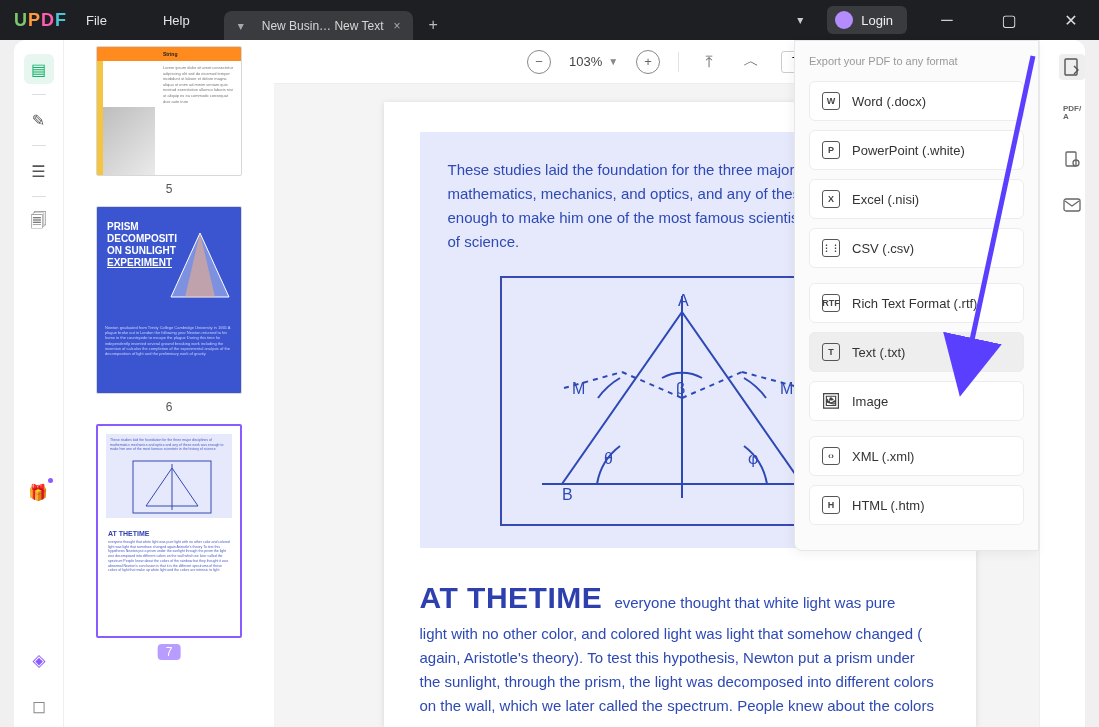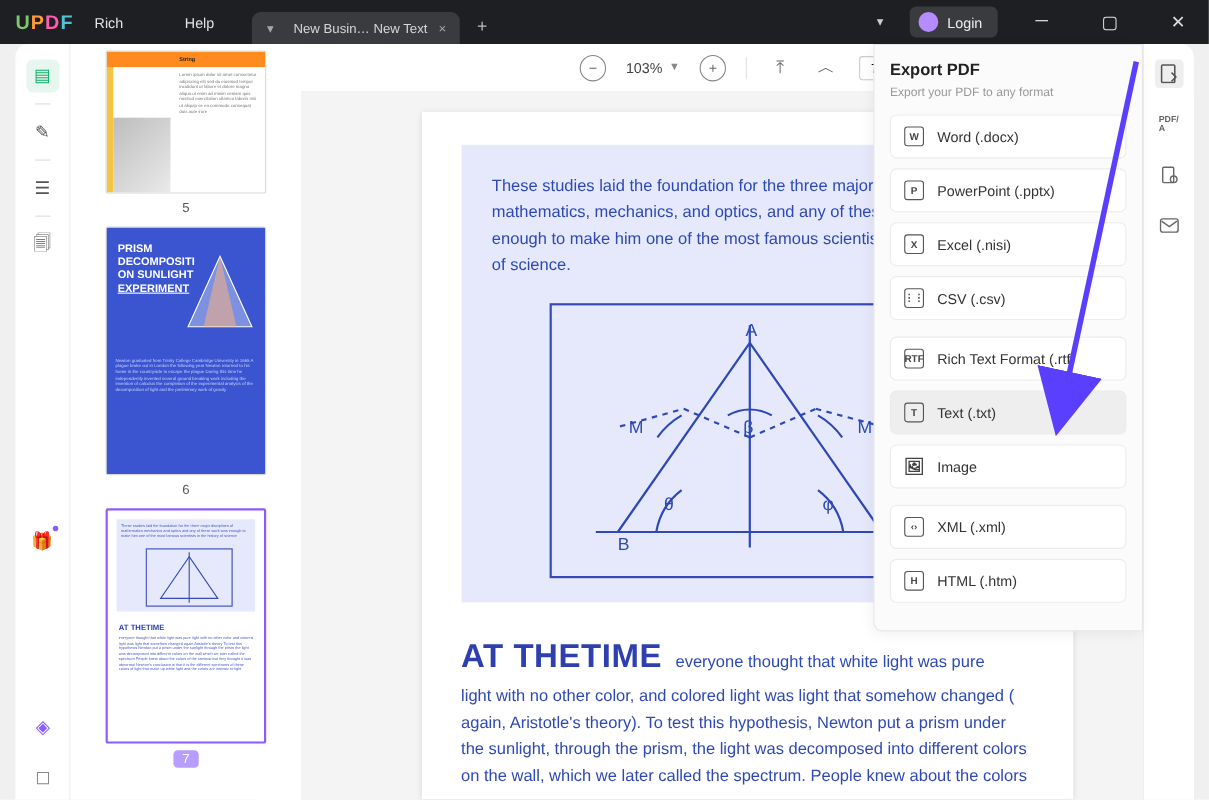--- a/index.html
+++ b/index.html
@@ -59,21 +59,21 @@
   
   .canvas { position: absolute; top: 44px; left: 0; right: 0; bottom: 0; background: #f4f4f4; overflow: auto; display: flex; justify-content: center; padding-top: 18px; }
   .page { width: 592px; background: #fff; box-shadow: 0 1px 6px rgba(0,0,0,.12); padding: 0; }
   .page-inner { padding: 30px 36px; }
   .blue-band { background: #e5e9fb; padding: 26px 28px 18px 28px; margin: 0 0 26px 0; }
   .body-text { color: #2e49b5; font-size: 15px; line-height: 1.6; }
   .diagram-frame { border: 2px solid #3749b3; margin: 22px auto 4px auto; width: 360px; height: 250px; position: relative; }
   .heading { color: #2e3fae; font-weight: 800; font-size: 30px; letter-spacing: .5px; display: inline; margin-right: 8px; }
 
   
-  .rail-r { width: 46px; border-left: 1px solid #eee; display: flex; flex-direction: column; align-items: center; padding-top: 14px; gap: 20px; position: absolute; top: 40px; right: 14px; bottom: 0; background:#fff; border-radius:0 12px 0 0;}
+  .rail-r { width: 46px; border-left: 1px solid #eee; display: flex; flex-direction: column; align-items: flex-end; padding-top: 14px; gap: 20px; position: absolute; top: 40px; right: 14px; bottom: 0; background:#fff; border-radius:0 12px 0 0;}
   .rail-r .ic { width: 26px; height: 26px; display: flex; align-items: center; justify-content: center; color: #555; cursor: pointer; font-size: 15px; }
   .rail-r .ic.on { background: #eee; border-radius: 4px; }
 
   
   .panel { position: absolute; top: 40px; right: 60px; width: 245px; background: #fbfbfb; border: 1px solid #e7e7e7; border-radius: 0 0 0 8px; padding: 14px 14px 16px 14px; z-index: 50; box-shadow: -2px 3px 12px rgba(0,0,0,.05);}
   .panel h3 { font-size: 15px; font-weight: 700; color: #222; margin-bottom: 6px; }
   .panel .sub { font-size: 11px; color: #999; margin-bottom: 14px; }
   .opt { background: #fff; border: 1px solid #ececec; border-radius: 6px; padding: 10px 12px; margin-bottom: 9px; display: flex; align-items: center; gap: 12px; font-size: 13px; color: #333; cursor: pointer; }
   .opt.hover { background: #eeeeee; }
   .opt .oic { width: 18px; height: 18px; border: 1.5px solid #555; border-radius: 3px; display: flex; align-items: center; justify-content: center; font-size: 9px; font-weight:700; color:#444; }
@@ -92,21 +92,21 @@
   .tgray{position:absolute;bottom:0;left:6px;width:52px;height:68px;background:linear-gradient(135deg,#bdbdbd,#eaeaea);}
   .tside{position:absolute;top:0;left:0;width:6px;bottom:0;background:#f5c542;}
   .ttxt{position:absolute;top:18px;left:66px;right:6px;font-size:4px;color:#777;line-height:1.4;}
   .ttxt2{position:absolute;top:4px;left:66px;font-size:5px;font-weight:700;color:#222;}
 </style>
 </head>
 <body>
 
 <div class="titlebar">
   <div class="logo"><span class="u">U</span><span class="p">P</span><span class="d">D</span><span class="f">F</span></div>
-  <div class="menu-item">Rich</div>
+  <div class="menu-item">File</div>
   <div class="menu-item">Help</div>
   <div class="tabs">
     <div class="tab">
       <span class="dd">▾</span>
       <span>New Busin… New Text</span>
       <span class="x">×</span>
     </div>
     <div class="newtab">+</div>
   </div>
   <div class="title-spacer"></div>
@@ -147,21 +147,21 @@
         <div class="tside"></div>
           <div class="tstripe"></div>
         <div class="ttxt2">String</div>
         <div class="tgray"></div>
         <div class="ttxt">Lorem ipsum dolor sit amet consectetur adipiscing elit sed do eiusmod tempor incididunt ut labore et dolore magna aliqua ut enim ad minim veniam quis nostrud exercitation ullamco laboris nisi ut aliquip ex ea commodo consequat duis aute irure</div>
       </div>
       <div class="thumb-num">5</div>
     </div>
 
     <div class="thumb">
-      <div class="thumb-img" style="height:226px;background:#3a55cf">
+      <div class="thumb-img" style="height:188px;background:#3a55cf">
         <div style="position:absolute;top:14px;left:10px;color:#fff;font-size:10px;font-weight:700;line-height:1.2">
           <div>PRISM</div>
             <div>DECOMPOSITI</div>
             <div>ON SUNLIGHT</div>
             <div style="text-decoration:underline">EXPERIMENT</div>
         </div>
         <svg style="position:absolute;top:20px;right:6px;width:70px;height:80px" viewBox="0 0 70 80">
             <polygon points="35,6 64,70 6,70" fill="rgba(255,255,255,.35)" stroke="#fff" stroke-width="1"></polygon>
             <polygon points="35,6 50,70 20,70" fill="rgba(255,180,120,.5)"></polygon>
           </svg>
@@ -266,30 +266,29 @@
   </div>
   <div class="ic">
     <svg width="18" height="14" viewBox="0 0 18 14">
         <rect x="1" y="1" width="16" height="12" rx="2" fill="none" stroke="#666" stroke-width="1.3"></rect>
         <path d="M2 3l7 5 7-5" fill="none" stroke="#666" stroke-width="1.3"></path>
       </svg>
   </div>
 </div>
 
 <div class="panel">
-  <h3>Export PDF</h3>
   <div class="sub">Export your PDF to any format</div>
 
   <div class="opt">
       <span class="oic">W</span>
       <span>Word (.docx)</span>
     </div>
   <div class="opt">
       <span class="oic">P</span>
-      <span>PowerPoint (.pptx)</span>
+      <span>PowerPoint (.white)</span>
     </div>
   <div class="opt">
       <span class="oic">X</span>
       <span>Excel (.nisi)</span>
     </div>
   <div class="opt">
       <span class="oic">⋮⋮</span>
       <span>CSV (.csv)</span>
     </div>
   <div style="height:6px"></div>

